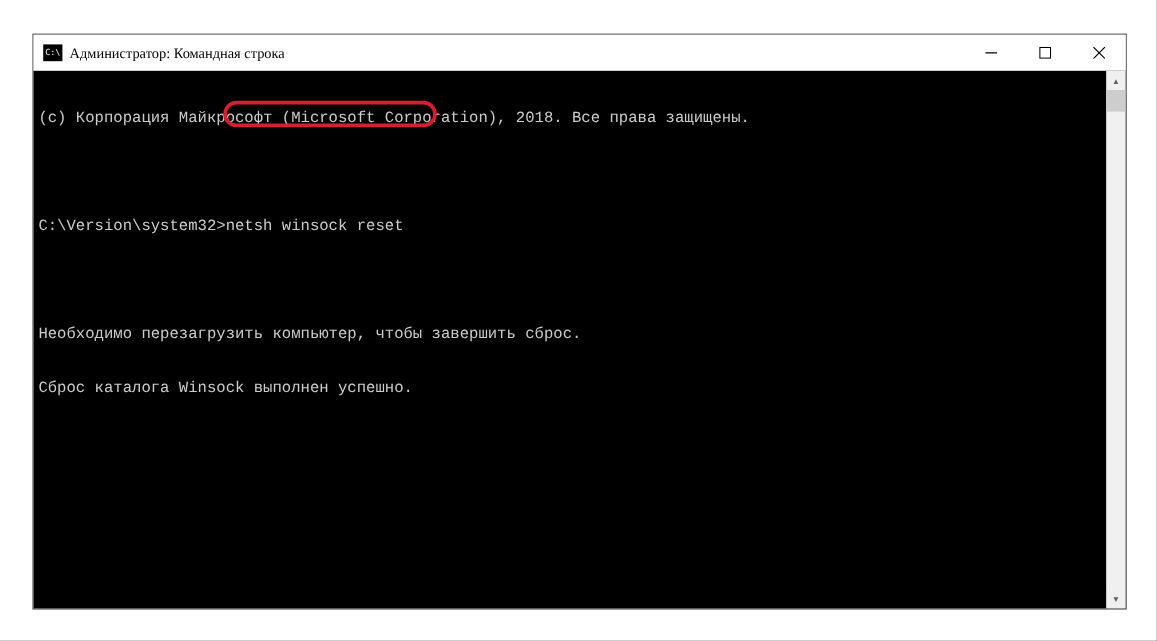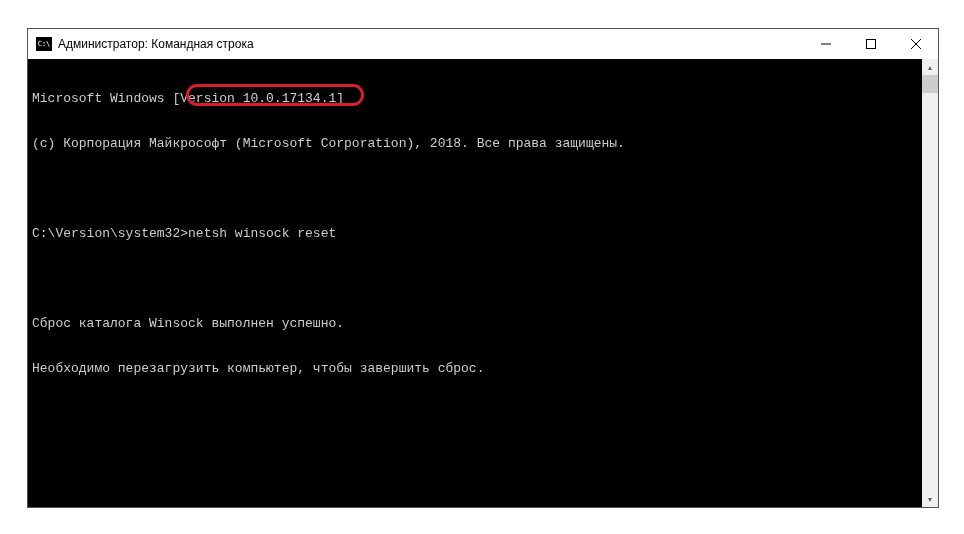--- a/index.html
+++ b/index.html
@@ -44,20 +44,21 @@
       display: flex;
       align-items: center;
       justify-content: center;
       color: #fff;
       font-size: 7px;
       font-family: monospace;
       line-height: 1;
     }
     .titlebar-text {
       flex: 1;
+      font-family: Liberation Serif, serif;
     }
     .window-controls {
       display: flex;
       height: 100%;
     }
     .win-btn {
       width: 45px;
       height: 100%;
       display: flex;
       align-items: center;
@@ -155,27 +156,26 @@
       <button class="win-btn">
         <svg viewBox="0 0 10 10">
             <line x1="0" y1="0" x2="10" y2="10" stroke="#000" stroke-width="1"></line>
             <line x1="10" y1="0" x2="0" y2="10" stroke="#000" stroke-width="1"></line>
           </svg>
       </button>
     </div>
   </div>
   <div class="console-area">
     <div class="console-content">
-      <div class="console-line">Microsoft Windows [Version 10.0.17134.1]</div>
       <div class="console-line">(c) Корпорация Майкрософт (Microsoft Corporation), 2018. Все права защищены.</div>
       <div class="blank-line"></div>
       <div class="console-line"><span>C:\Version\system3</span><span>2&gt;netsh winsock reset</span></div>
       <div class="blank-line"></div>
+      <div class="console-line">Необходимо перезагрузить компьютер, чтобы завершить сброс.</div>
       <div class="console-line">Сброс каталога Winsock выполнен успешно.</div>
-      <div class="console-line">Необходимо перезагрузить компьютер, чтобы завершить сброс.</div>
       <div class="blank-line"></div>
       <div class="blank-line"></div>
     </div>
     <div class="highlight-box" style="top:25px;left:158px;width:178px;height:22px;"></div>
     <div class="scrollbar">
       <div class="scroll-arrow">▴</div>
       <div class="scroll-track">
         <div class="scroll-thumb"></div>
       </div>
       <div class="scroll-arrow">▾</div>

